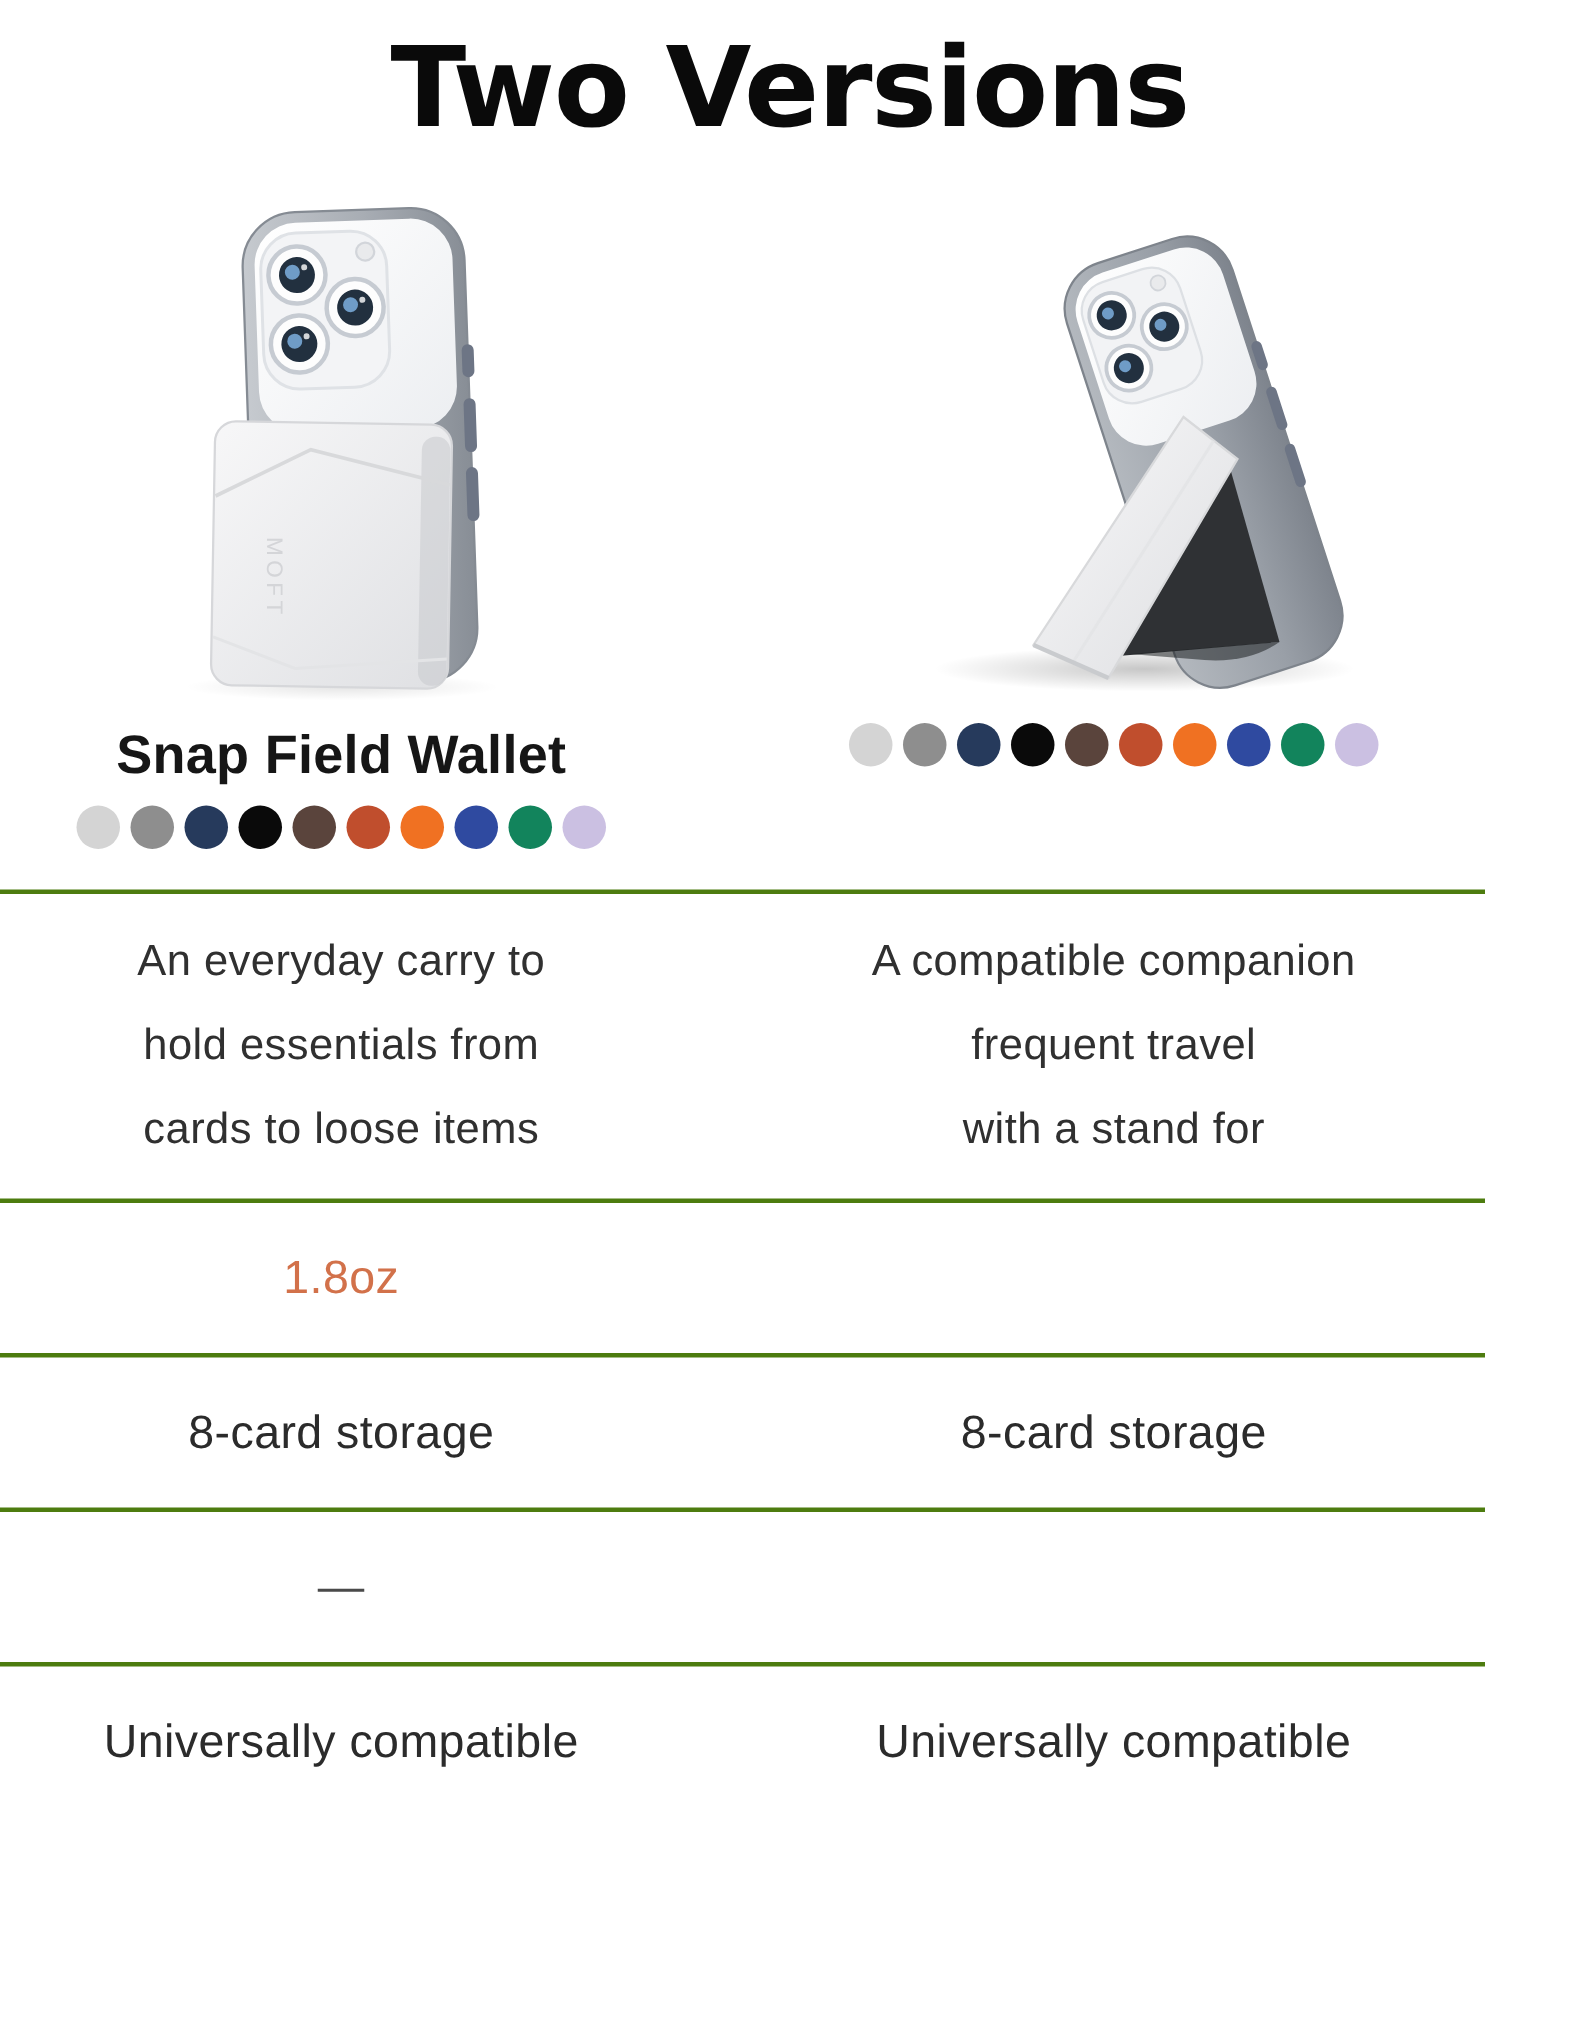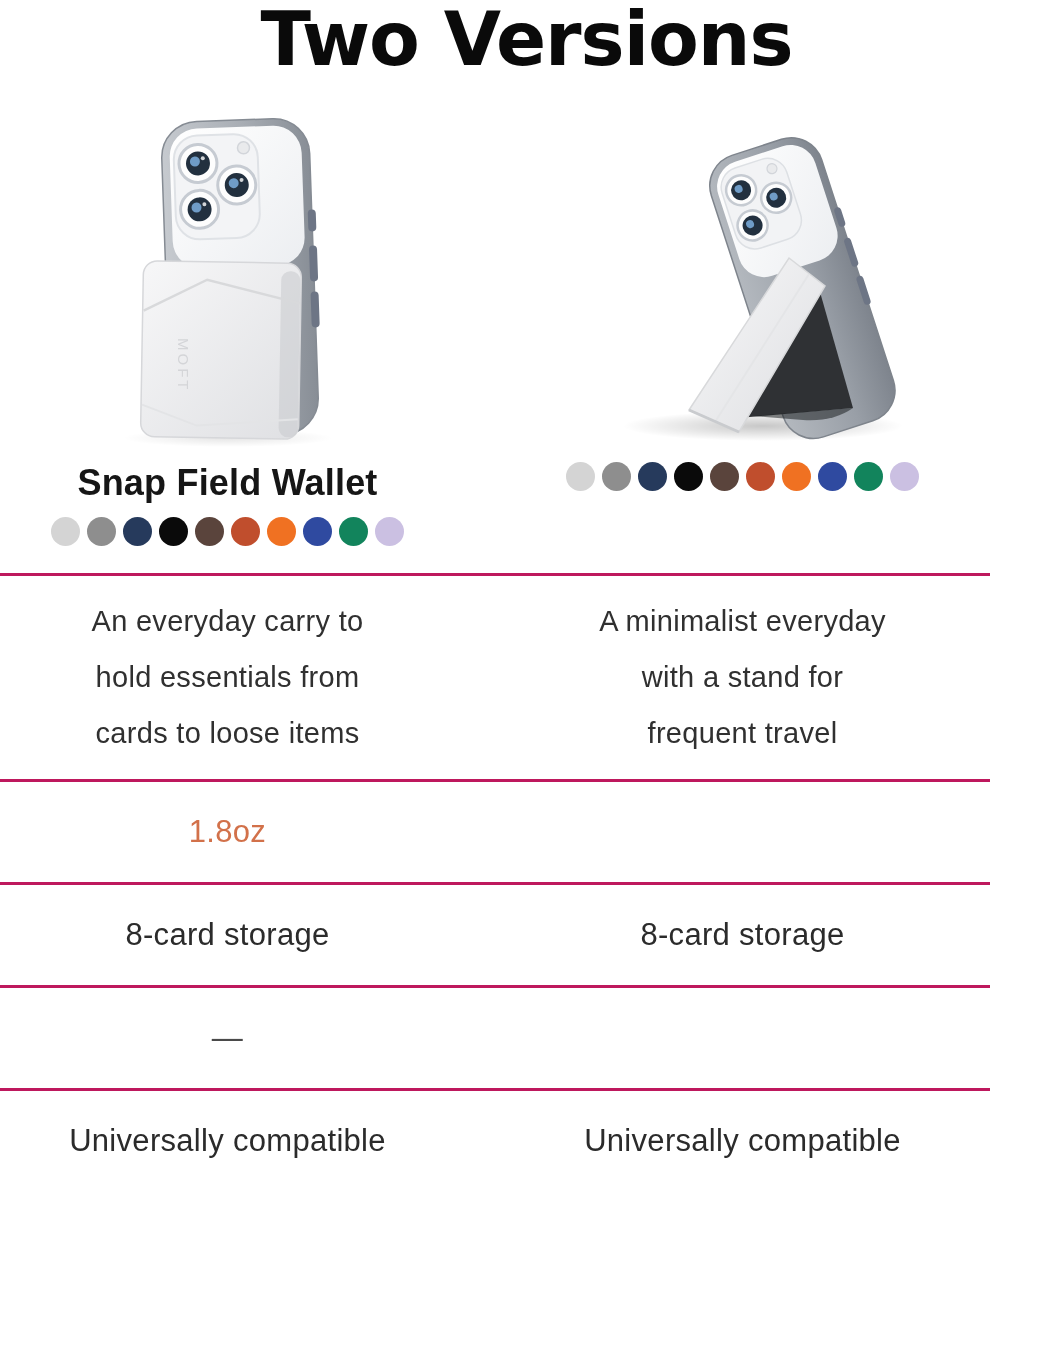--- a/index.html
+++ b/index.html
@@ -4,21 +4,21 @@
 <style>
   * { margin:0; padding:0; box-sizing:border-box; }
   html,body { background:#ffffff; }
   .page {
     position:relative; width:1053px; height:1358px; margin:0 auto;
     background:#ffffff; overflow:hidden;
     font-family:"Liberation Sans", sans-serif; color:#262626;
   }
   
   .title {
-    margin-top:0; text-align:center;
+    margin-top:20px; text-align:center;
     font-family:"DejaVu Sans","Liberation Sans",sans-serif;
     font-weight:bold; font-size:74px; line-height:1.08;
     letter-spacing:-1px; color:#0a0a0a;
   }
   .title span { display:block; }
   
   .products-row {
     width:990px; height:346px; margin-top:24px;
     display:grid; grid-template-columns:1fr 1fr;
     align-items:end; justify-items:center;
@@ -33,21 +33,21 @@
   .name-cell h2 {
     font-size:36px; font-weight:bold; color:#161616; letter-spacing:0.2px;
     margin-bottom:13px;
   }
   .swatches { display:flex; justify-content:center; gap:7px; height:29px; }
   .swatch { width:29px; height:29px; border-radius:50%; display:inline-block; }
   
   .spec-table { width:990px; margin-top:27px; }
   .row {
     display:grid; grid-template-columns:1fr 1fr;
-    border-top:3px solid #be185d;
+    border-top:3px solid #4d7c0f;
     min-height:103px; align-items:center; text-align:center;
   }
   .row-desc { min-height:206px; }
   .cell { font-size:31px; color:#2b2b2b; font-weight:400; letter-spacing:0.3px; }
   .cell-desc { align-self:center; }
   .cell-desc span { display:block; line-height:56px; font-size:29px; color:#303030; }
   .accent { color:#d2714a; }
   .dash { color:#4a4a4a; }
 </style>
 </head>
@@ -203,23 +203,23 @@
 
   <div class="spec-table">
 
     <div class="row row-desc">
       <div class="cell cell-desc col-left-shift">
         <span>An everyday carry to</span>
         <span>hold essentials from</span>
         <span>cards to loose items</span>
       </div>
       <div class="cell cell-desc">
-        <span>A minimalist everyday</span>
+        <span>A compatible companion</span>
+        <span>frequent travel</span>
         <span>with a stand for</span>
-        <span>frequent travel</span>
       </div>
     </div>
 
 
     <div class="row">
       <div class="cell accent col-left-shift">1.8oz</div>
     </div>
 
     <div class="row">
       <div class="cell col-left-shift">8-card storage</div>

